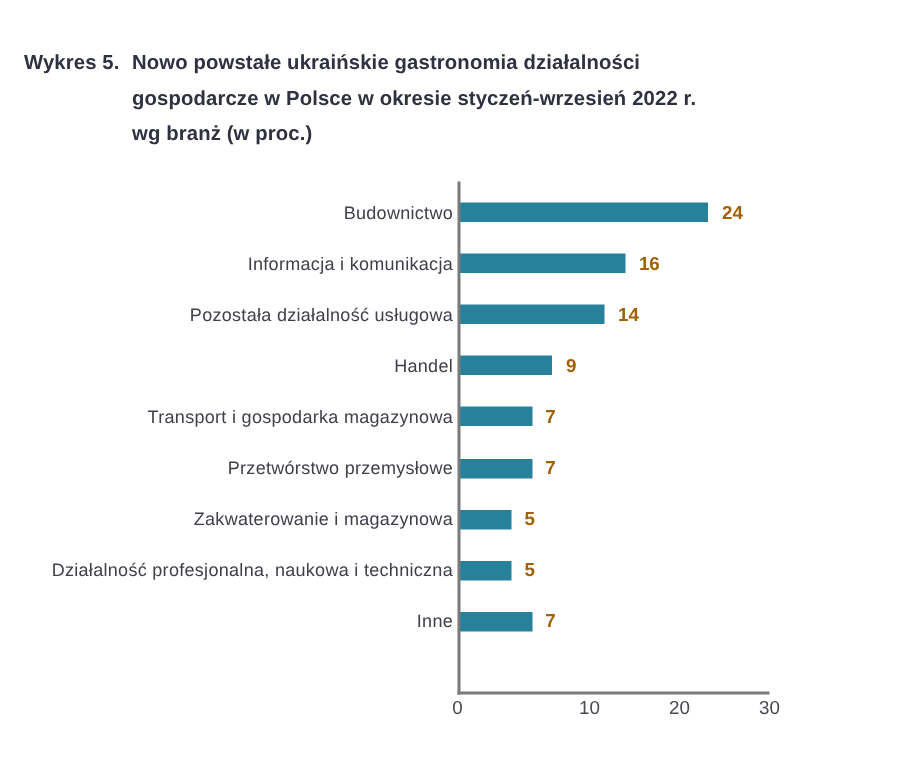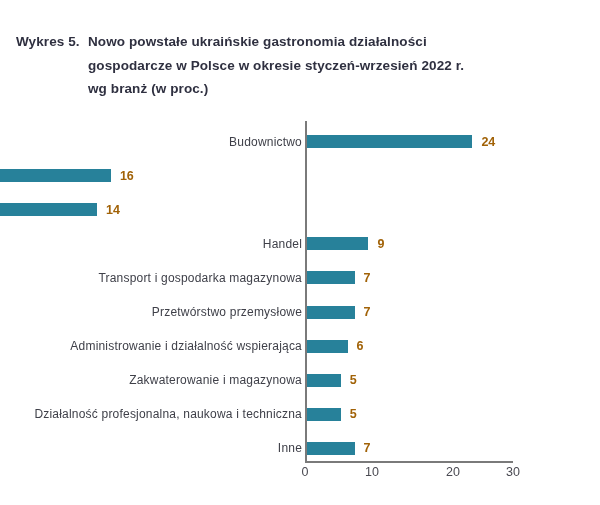--- a/index.html
+++ b/index.html
@@ -107,46 +107,43 @@
   </div>
 
   <div class="chart">
     <div class="rows">
       <div class="row">
         <div class="cat-label">Budownictwo</div>
         <div class="bar" style="width: 166.4px; background: rgb(39, 129, 154);"></div>
         <div class="val">24</div>
       </div>
       <div class="row">
+        <div class="cat-label">Informacja i komunikacja</div>
         <div class="bar" style="width: 110.933px; background: rgb(39, 129, 154);"></div>
         <div class="val">16</div>
       </div>
       <div class="row">
+        <div class="cat-label">Pozostała działalność usługowa</div>
         <div class="bar" style="width: 97.0667px; background: rgb(39, 129, 154);"></div>
         <div class="val">14</div>
       </div>
       <div class="row">
         <div class="cat-label">Handel</div>
         <div class="bar" style="width: 62.4px; background: rgb(39, 129, 154);"></div>
         <div class="val">9</div>
       </div>
       <div class="row">
         <div class="cat-label">Transport i gospodarka magazynowa</div>
         <div class="bar" style="width: 48.5333px; background: rgb(39, 129, 154);"></div>
         <div class="val">7</div>
       </div>
       <div class="row">
         <div class="cat-label">Przetwórstwo przemysłowe</div>
         <div class="bar" style="width: 48.5333px; background: rgb(39, 129, 154);"></div>
         <div class="val">7</div>
-      </div>
-      <div class="row">
-        <div class="cat-label">Administrowanie i działalność wspierająca</div>
-        <div class="bar" style="width: 41.6px; background: rgb(39, 129, 154);"></div>
-        <div class="val">6</div>
       </div>
       <div class="row">
         <div class="cat-label">Zakwaterowanie i magazynowa</div>
         <div class="bar" style="width: 34.6667px; background: rgb(39, 129, 154);"></div>
         <div class="val">5</div>
       </div>
       <div class="row">
         <div class="cat-label">Działalność profesjonalna, naukowa i techniczna</div>
         <div class="bar" style="width: 34.6667px; background: rgb(39, 129, 154);"></div>
         <div class="val">5</div>
@@ -154,19 +151,19 @@
       <div class="row">
         <div class="cat-label">Inne</div>
         <div class="bar" style="width: 48.5333px; background: rgb(39, 129, 154);"></div>
         <div class="val">7</div>
       </div>
     </div>
     <div class="y-axis-line"></div>
     <div class="x-axis-line"></div>
     <div class="x-ticks">
       <span class="x-tick" style="left: 305px;">0</span>
-      <span class="x-tick" style="left: 372px; text-align: center;">10</span>
+      <span class="x-tick" style="left: 393px; text-align: center;">10</span>
       <span class="x-tick" style="left: 453px;">20</span>
       <span class="x-tick" style="left: 513px;">30</span>
     </div>
   </div>
 
 </div>
 
 </body></html>

